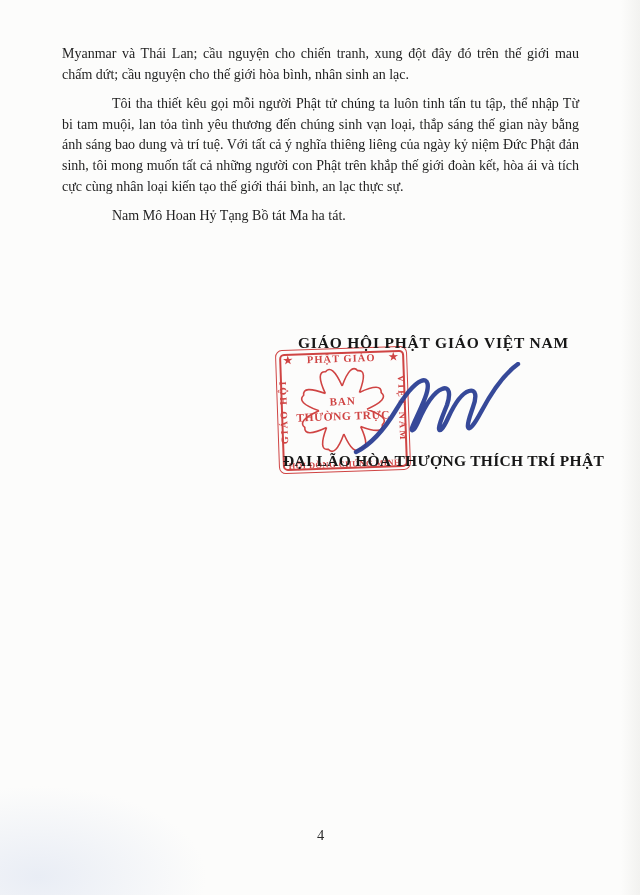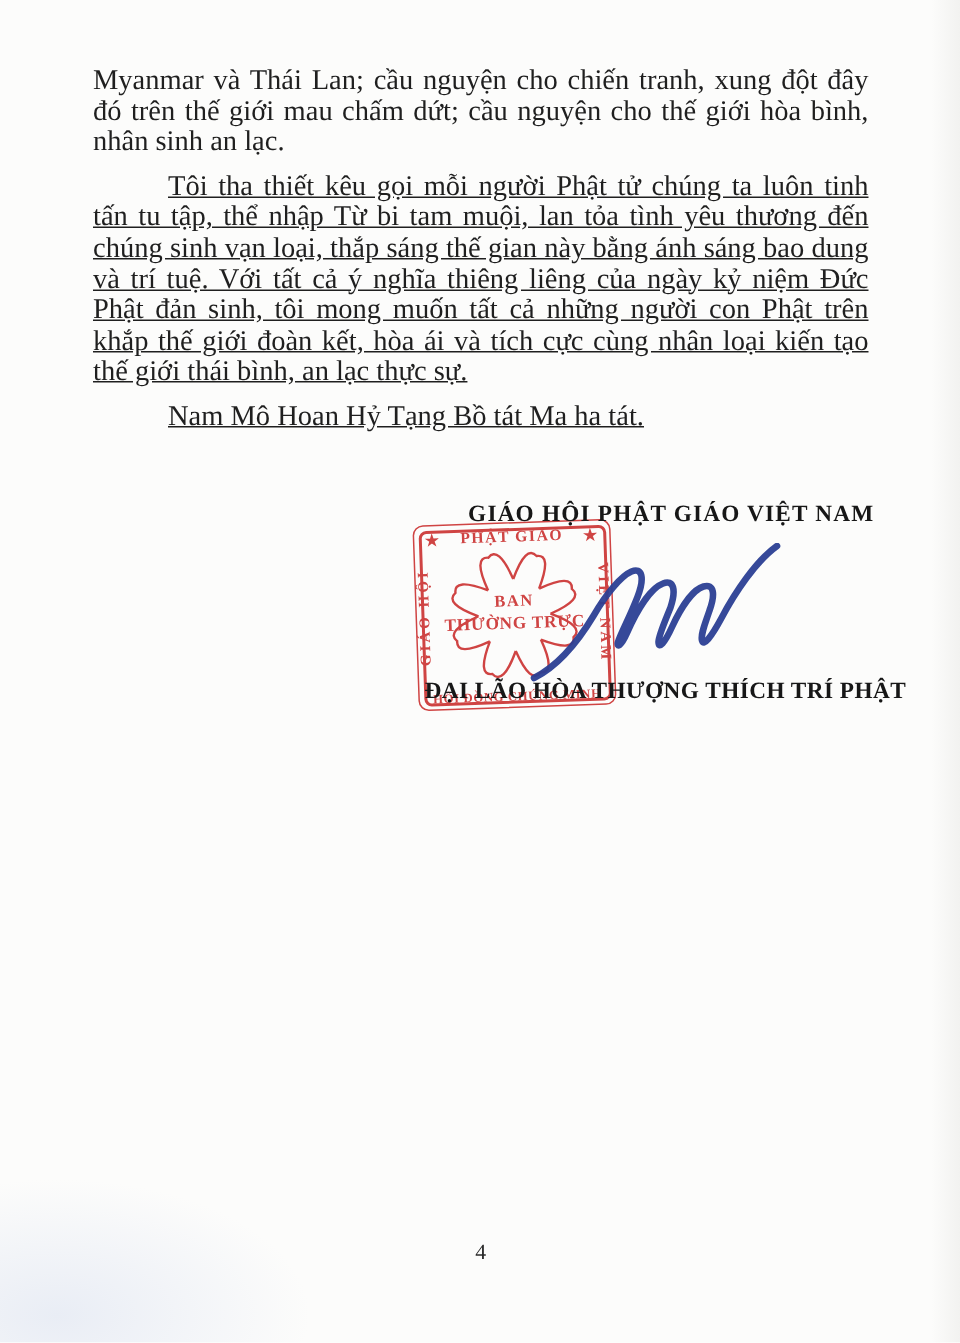--- a/index.html
+++ b/index.html
@@ -11,30 +11,30 @@
   .page{
     position:relative;width:640px;height:895px;overflow:hidden;
     background:
       radial-gradient(240px 130px at 6% 98%, #e9edf5 0%, rgba(233,237,245,0) 70%),
       linear-gradient(270deg, #f2f2f0 0%, rgba(242,242,240,0) 3%),
       #fcfcfb;
     color:#1f1f1f;
   }
   .content{
     position:absolute;left:62px;top:44px;width:517px;
-    font-size:19px;line-height:20.6px;text-align:justify;
+    font-size:14px;line-height:20.6px;text-align:justify;
   }
   .content p{margin:0 0 9px 0;}
-  .content p.indent{text-indent:50px;text-decoration:underline;}
+  .content p.indent{text-indent:50px;}
   .sig-title{
     position:absolute;left:303px;top:330px;width:250px;text-align:center;
     font-weight:700;font-size:15.5px;color:#171717;white-space:nowrap;z-index:2;
   }
   .sig-org{
-    position:absolute;left:298px;top:334px;width:285px;text-align:right;
+    position:absolute;left:298px;top:334px;width:285px;text-align:left;
     font-weight:700;font-size:15.5px;letter-spacing:0.8px;color:#171717;
     white-space:nowrap;z-index:2;
   }
   .sig-name{
     position:absolute;left:283px;top:452px;width:285px;text-align:center;
     font-weight:700;font-size:15.5px;letter-spacing:0.3px;color:#171717;
     white-space:nowrap;z-index:2;
   }
   
   .stamp{

